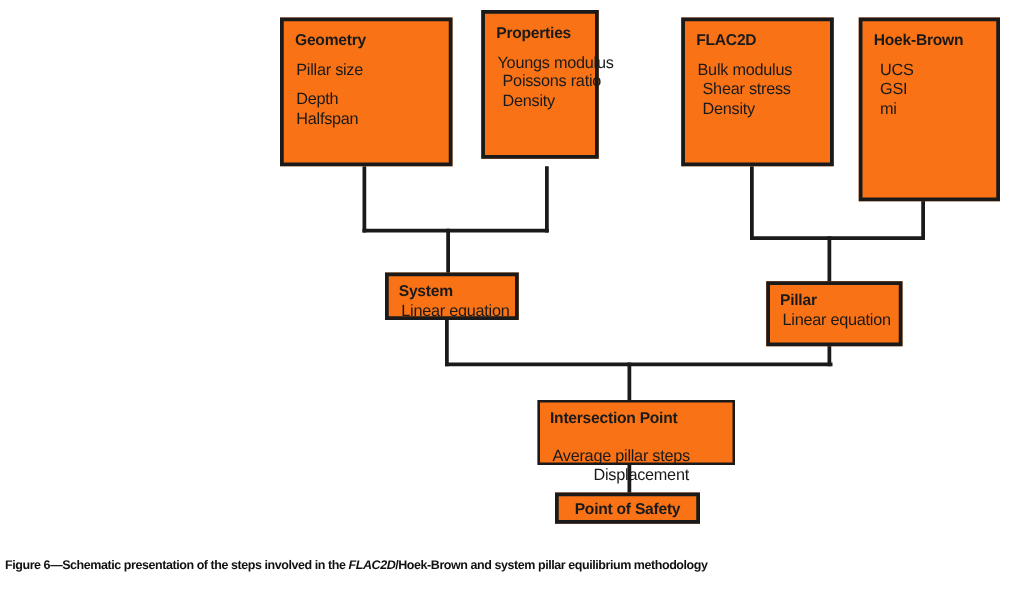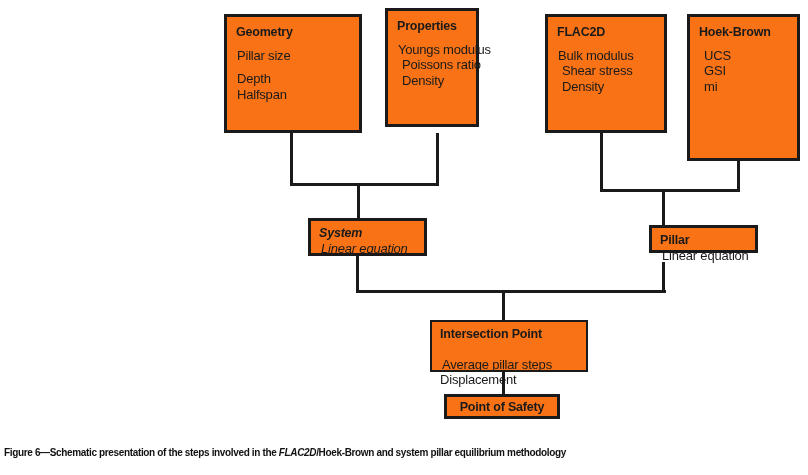--- a/index.html
+++ b/index.html
@@ -64,31 +64,31 @@
   #node-flac2d      { left: 545px; top: 14px;  width: 122px; height: 119px; }
   #node-hoekbrown   { left: 687px; top: 14px;  width: 113px; height: 147px; }
 
   
   .mid-node {
     padding: 5px 0 0 8px;
   }
   .mid-node .title { margin-bottom: 1px; }
   .mid-node .item  { padding-left: 2px; }
 
-  #node-system { left: 308px; top: 218px; width: 119px; height: 38px; font-style: italic; }
-  #node-pillar { left: 649px; top: 225px; width: 109px; height: 28px; }
+  #node-system { left: 308px; top: 218px; width: 107px; height: 38px; }
+  #node-pillar { left: 613px; top: 225px; width: 109px; height: 52px; }
 
   
   #node-intersection {
     left: 430px; top: 320px; width: 158px; height: 52px;
     padding: 5px 0 0 8px;
   }
   #node-intersection .title { margin-bottom: 16px; }
   #node-intersection .item  { padding-left: 2px; }
-  #node-intersection .item.flush { padding-left: 0px; }
+  #node-intersection .item.flush { padding-left: 0px; text-align: center; }
 
   
   #node-fos {
     left: 444px; top: 394px; width: 116px; height: 25px;
     display: flex;
     align-items: center;
     justify-content: center;
   }
   #node-fos .title { font-size: 12.5px; }
 

